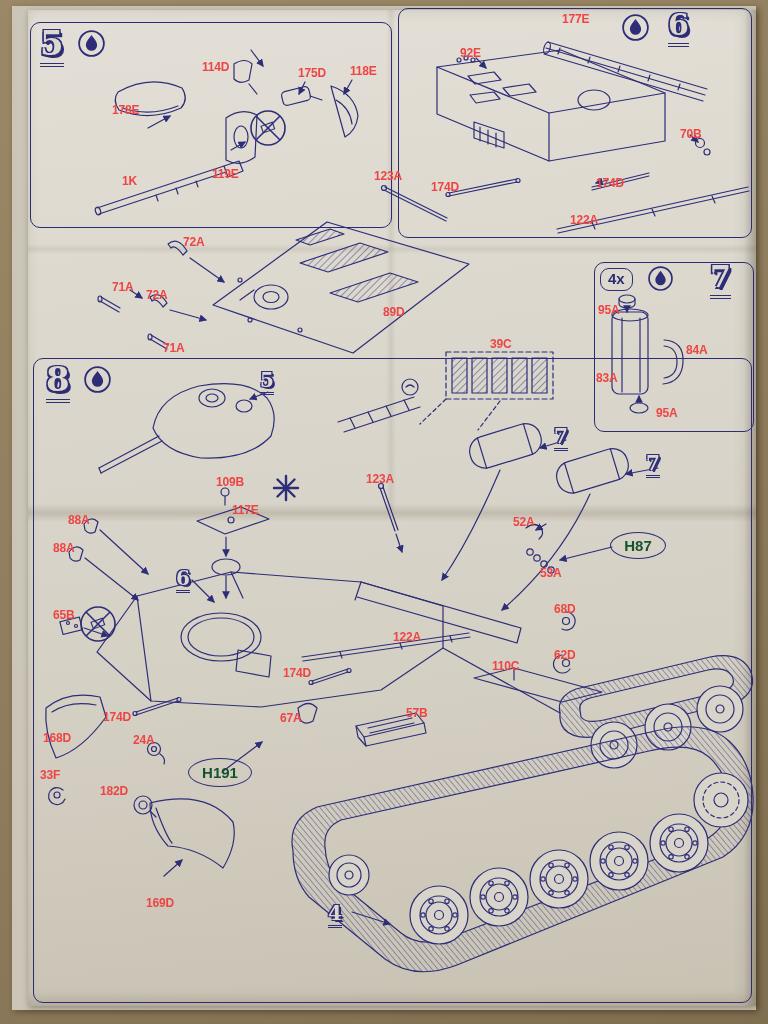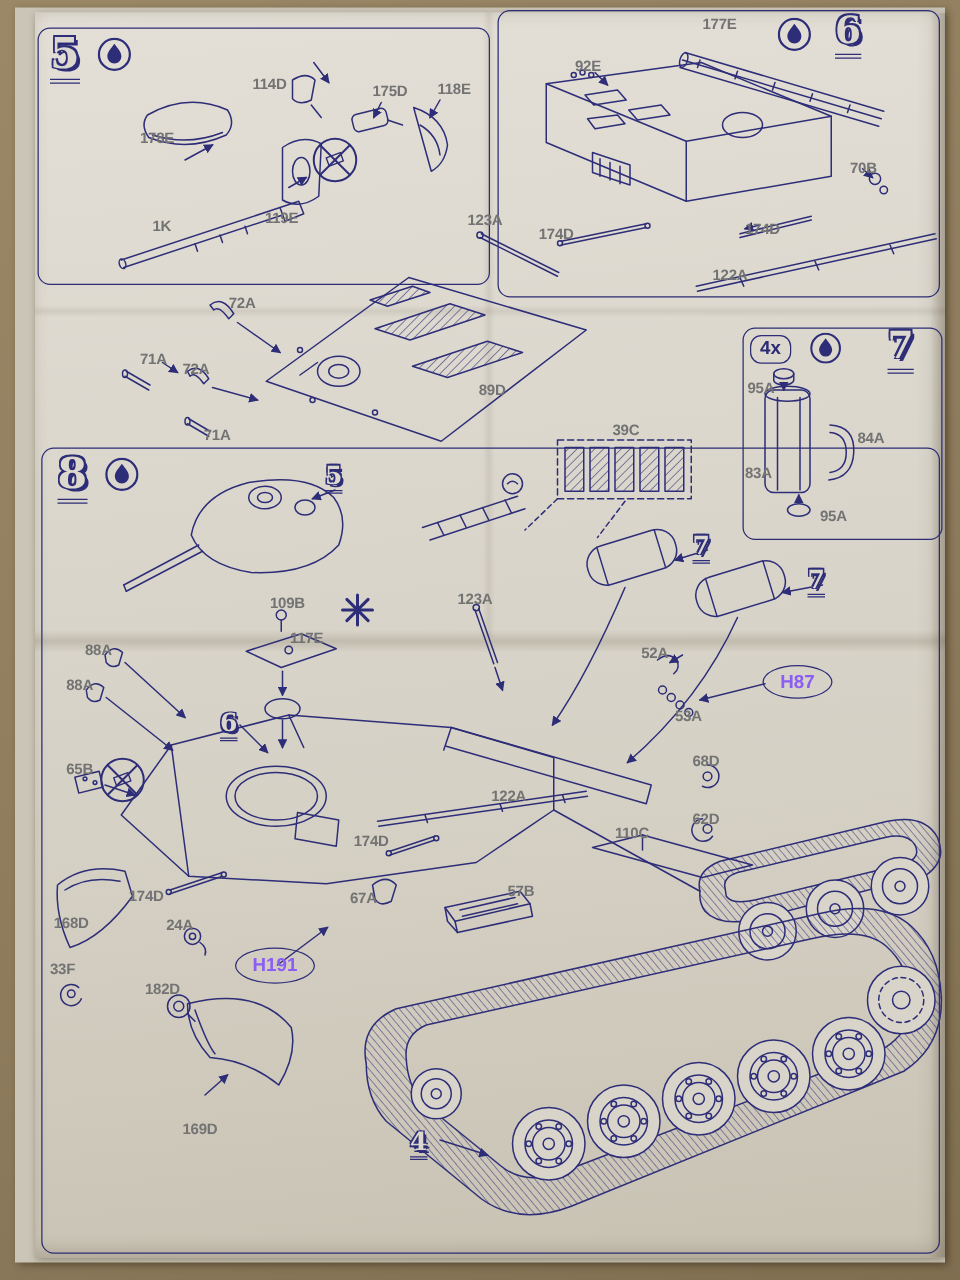--- a/index.html
+++ b/index.html
@@ -9,26 +9,26 @@
   .under-sheet{position:absolute;left:12px;top:6px;width:744px;height:1004px;background:#cbc5b7;box-shadow:2px 2px 6px rgba(40,30,10,.4)}
   .paper{position:absolute;left:28px;top:10px;width:728px;height:996px;
     background:linear-gradient(175deg,#e3dfd6 0%,#dbd7cd 35%,#d5d0c4 65%,#c8c2b3 100%);
     box-shadow:inset -10px 0 14px rgba(80,65,40,.14), inset 0 -8px 12px rgba(80,65,40,.12), 1px 2px 6px rgba(40,30,10,.35)}
   .crease{position:absolute;pointer-events:none}
   .crease.h1{left:28px;top:244px;width:728px;height:10px;background:linear-gradient(180deg,transparent,rgba(90,78,55,.10),transparent)}
   .crease.h2{left:28px;top:504px;width:728px;height:18px;background:linear-gradient(180deg,transparent,rgba(90,78,55,.18),transparent)}
   .crease.v1{left:386px;top:10px;width:10px;height:500px;background:linear-gradient(90deg,transparent,rgba(90,78,55,.10),transparent)}
   .crease.v2{left:744px;top:10px;width:12px;height:996px;background:linear-gradient(90deg,transparent,rgba(70,58,40,.22))}
   .panel{position:absolute;border:1.7px solid #2c2c74;border-radius:10px}
-  .plabel{position:absolute;font-weight:bold;font-size:12px;color:#737373;letter-spacing:-0.2px;white-space:nowrap}
+  .plabel{position:absolute;font-weight:bold;font-size:12px;color:#ef4444;letter-spacing:-0.2px;white-space:nowrap}
   .step-num{position:absolute;font-family:"DejaVu Serif",serif;font-weight:bold;font-size:34px;line-height:1;color:#ddd8cd;padding-bottom:3px;border-bottom:4px double #2d2d78;
     text-shadow:-1.5px -1.5px 0 #2d2d78,1.5px -1.5px 0 #2d2d78,-1.5px 1.5px 0 #2d2d78,1.5px 1.5px 0 #2d2d78,3px 3px 0 #2d2d78}
   .badge-num{position:absolute;font-family:"DejaVu Serif",serif;font-weight:bold;font-size:20px;line-height:1;color:#ddd8cd;padding-bottom:2px;border-bottom:3px double #2d2d78;
     text-shadow:-1.2px -1.2px 0 #2d2d78,1.2px -1.2px 0 #2d2d78,-1.2px 1.2px 0 #2d2d78,1.2px 1.2px 0 #2d2d78,2.4px 2.4px 0 #2d2d78}
-  .callout{position:absolute;border:1.7px solid #2d2d78;border-radius:50%;color:#8b5cf6;font-weight:bold;font-size:15px;display:flex;align-items:center;justify-content:center}
+  .callout{position:absolute;border:1.7px solid #2d2d78;border-radius:50%;color:#14532d;font-weight:bold;font-size:15px;display:flex;align-items:center;justify-content:center}
   .qty{position:absolute;border:1.7px solid #2d2d78;border-radius:9px;color:#2c2c74;font-weight:bold;font-size:15px;padding:2px 7px;line-height:1.1}
   .sym{position:absolute;line-height:0}
   .art{position:absolute;left:0;top:0;pointer-events:none}
 </style>
 </head>
 <body>
 
 <div class="photo">
   <div class="under-sheet"></div>
   <div class="paper"></div>
@@ -425,15 +425,15 @@
   <div class="plabel" style="left:554px;top:648px">62D</div>
   <div class="plabel" style="left:393px;top:630px">122A</div>
   <div class="plabel" style="left:492px;top:659px">110C</div>
   <div class="plabel" style="left:283px;top:666px">174D</div>
   <div class="plabel" style="left:280px;top:711px">67A</div>
   <div class="plabel" style="left:406px;top:706px">57B</div>
   <div class="plabel" style="left:103px;top:710px">174D</div>
   <div class="plabel" style="left:43px;top:731px">168D</div>
   <div class="plabel" style="left:133px;top:733px">24A</div>
   <div class="plabel" style="left:40px;top:768px">33F</div>
-  <div class="plabel" style="left:116px;top:784px">182D</div>
+  <div class="plabel" style="left:100px;top:784px">182D</div>
   <div class="plabel" style="left:146px;top:896px">169D</div>
 </div>
 
 </body></html>

